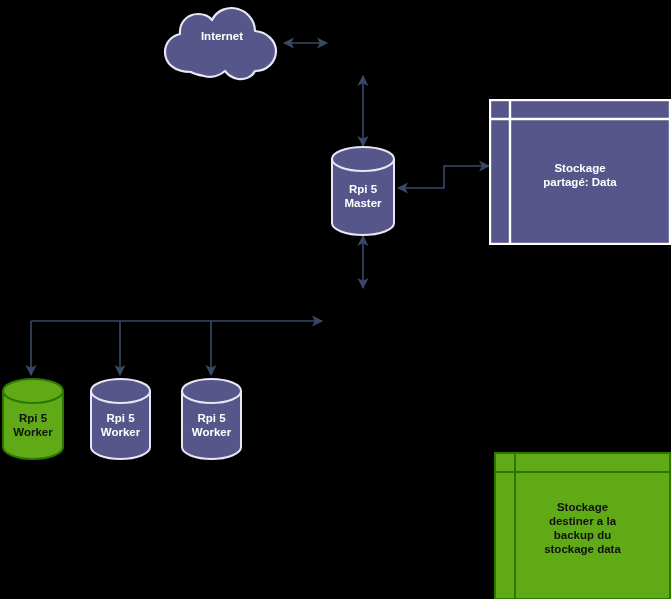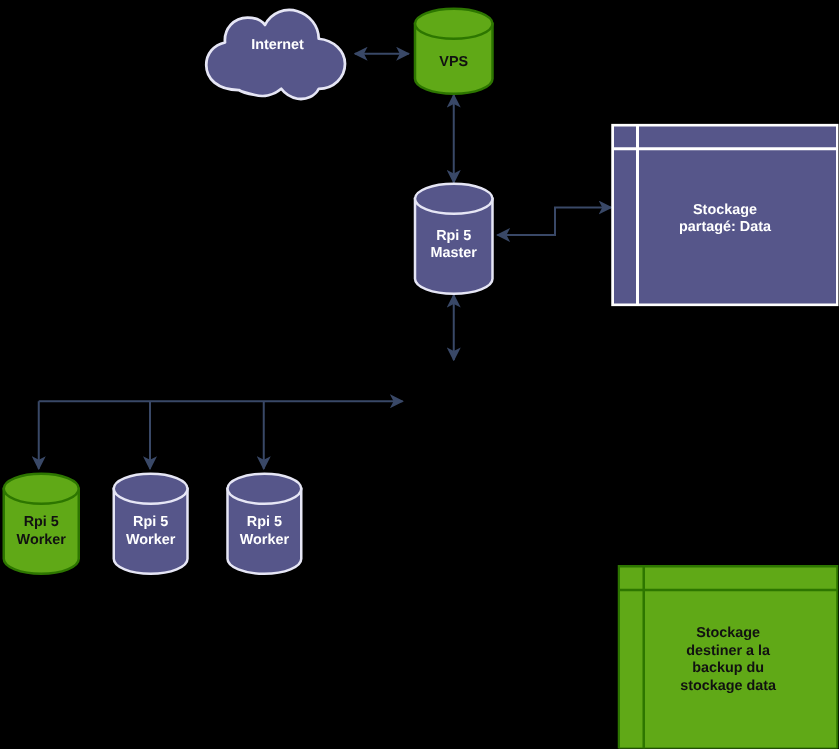--- a/index.html
+++ b/index.html
@@ -122,27 +122,20 @@
                C 107 27 116 36 116 46
                C 116 57 107 66 95 66
                C 92 72 85 75 78 74
                C 73 73 68 70 65 66
                C 59 71 51 73 44 71
                C 39 70 34 69 31 67 Z" fill="#56568a" stroke="#e6e6f5" stroke-width="2.2" stroke-linejoin="round"></path>
     </svg>
     <div class="node-label label-light" style="top:41%;">Internet</div>
   </div>
 
-  <div class="node cyl" style="left:330px; top:5px; width:66px; height:72px;">
-    <svg width="66" height="72" viewBox="0 0 66 72" xmlns="http://www.w3.org/2000/svg">
-      <path d="M 2 14 L 2 58 A 31 12 0 0 0 64 58 L 64 14 Z" fill="#60a917" stroke="#2d7600" stroke-width="2"></path>
-      <ellipse cx="33" cy="14" rx="31" ry="12" fill="#60a917" stroke="#2d7600" stroke-width="2"></ellipse>
-    </svg>
-    <div class="node-label label-dark" style="top:62%;">VPS</div>
-  </div>
 
   <div class="node cyl" style="left:330px; top:145px; width:66px; height:92px;">
     <svg width="66" height="92" viewBox="0 0 66 92" xmlns="http://www.w3.org/2000/svg">
       <path d="M 2 14 L 2 78 A 31 12 0 0 0 64 78 L 64 14 Z" fill="#56568a" stroke="#e6e6f5" stroke-width="2"></path>
       <ellipse cx="33" cy="14" rx="31" ry="12" fill="#56568a" stroke="#e6e6f5" stroke-width="2"></ellipse>
     </svg>
     <div class="node-label label-light" style="top:55%;">Rpi 5
 Master</div>
   </div>
 

